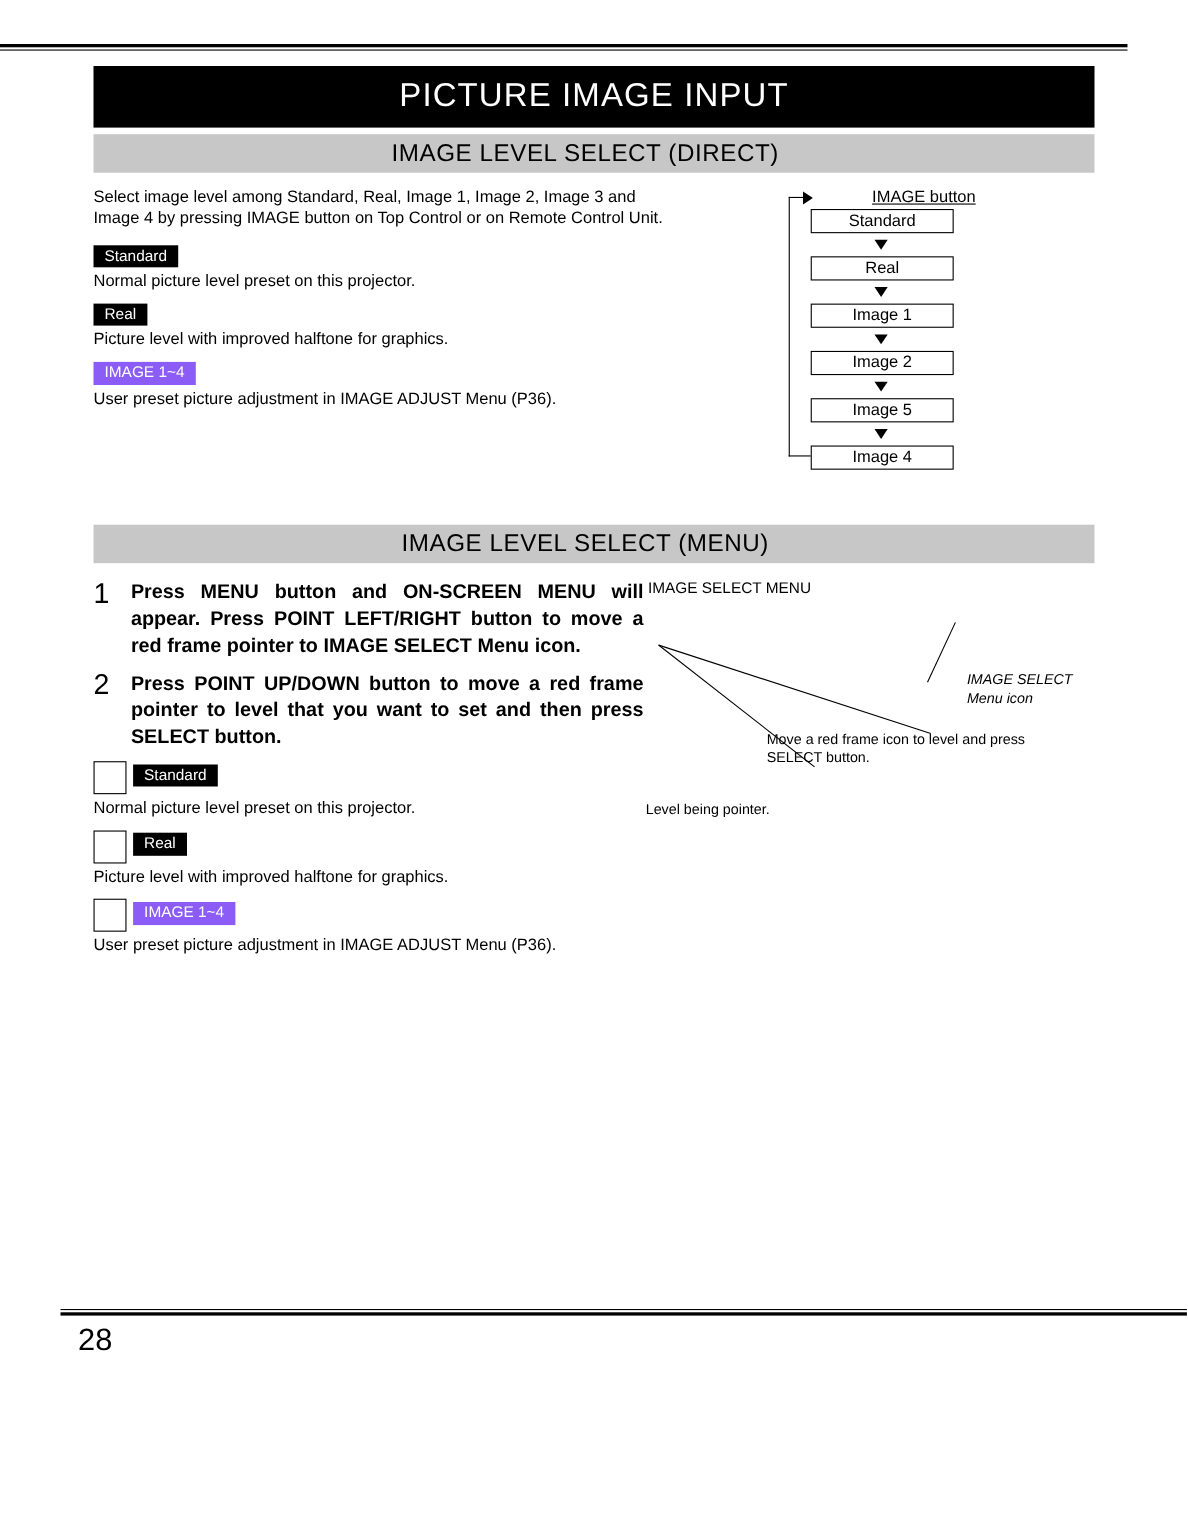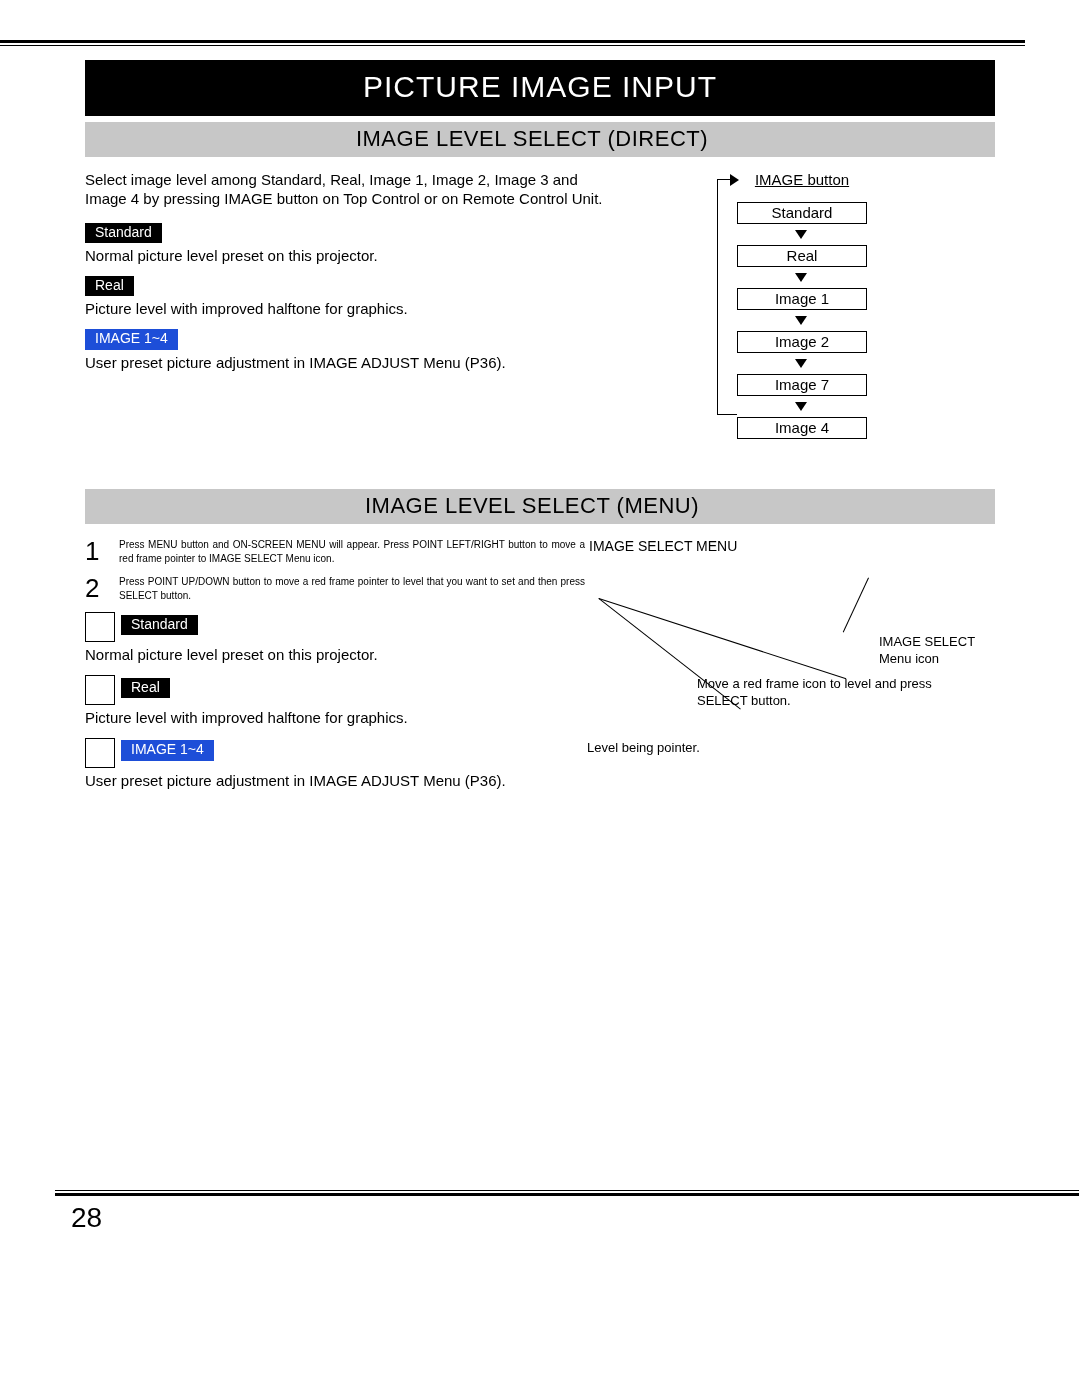--- a/index.html
+++ b/index.html
@@ -65,33 +65,33 @@
   .pill {
     display: inline-block;
     background: #000;
     color: #fff;
     font-size: 14px;
     padding: 1px 10px 2px 10px;
     margin-bottom: 4px;
   }
   .pill-square {
     display: inline-block;
-    background: #1d4ed8;
+    background: #8b5cf6;
     color: #fff;
     font-size: 14px;
     padding: 1px 10px 2px 10px;
     margin-bottom: 4px;
   }
   .pill-row { margin-bottom: 10px; }
   .pill-row .desc2 { font-size: 15px; }
   .flow-title {
     font-size: 15px;
     text-decoration: underline;
-    text-align: center;
-    margin-bottom: 14px;
+    text-align: right;
+    margin-bottom: 2px;
   }
   .flow {
     width: 170px;
     margin: 0 auto;
     position: relative;
   }
   .flow-box {
     border: 1px solid #000;
     text-align: center;
     font-size: 15px;
@@ -121,21 +121,21 @@
     position: absolute;
     top: -6px; left: 12px;
     width: 0; height: 0;
     border-top: 6px solid transparent;
     border-bottom: 6px solid transparent;
     border-left: 9px solid #000;
   }
   
   .step { display: flex; gap: 12px; margin-bottom: 10px; }
   .step-num { font-size: 26px; font-weight: 400; width: 22px; line-height: 1; }
-  .step-text { font-size: 10px; line-height: 1.35; flex: 1; text-align: justify; }
+  .step-text { font-size: 18px; line-height: 1.35; flex: 1; text-align: justify; font-weight: bold; }
   .menu-right { position: relative; height: 240px; }
   .menu-right .title2 { font-size: 14px; margin-bottom: 24px; }
   .callout { font-size: 13px; line-height: 1.3; position: absolute; }
   .callout-line { position: absolute; border-top: 1px solid #000; transform-origin: 0 0; }
   .icon-box {
     width: 30px; height: 30px;
     border: 1px solid #000;
     display: inline-block;
     vertical-align: middle;
     margin-right: 6px;
@@ -195,21 +195,21 @@
               <div class="arrow-right"></div>
             </div>
           <div class="flow-box">Standard</div>
           <div class="arrow-down"></div>
           <div class="flow-box">Real</div>
           <div class="arrow-down"></div>
           <div class="flow-box">Image 1</div>
           <div class="arrow-down"></div>
           <div class="flow-box">Image 2</div>
           <div class="arrow-down"></div>
-          <div class="flow-box">Image 7</div>
+          <div class="flow-box">Image 5</div>
           <div class="arrow-down"></div>
           <div class="flow-box">Image 4</div>
         </div>
       </div>
     </div>
   </div>
 
   <div class="gray-banner" style="margin-top:50px;">IMAGE LEVEL SELECT (MENU)</div>
 
   <div class="content-area">
@@ -247,21 +247,21 @@
         </div>
       </div>
 
       <div class="right-col menu-right">
         <div class="title2">IMAGE SELECT MENU</div>
 
         <div class="callout-line" style="left:10px; top:60px; width:260px; transform:rotate(18deg);"></div>
         <div class="callout-line" style="left:10px; top:60px; width:180px; transform:rotate(38deg);"></div>
         <div class="callout-line" style="left:280px; top:40px; width:60px; transform:rotate(115deg);"></div>
 
-        <div class="callout" style="left:290px; top:96px; width:130px; white-space:pre-line;">IMAGE SELECT
+        <div class="callout" style="left:290px; top:84px; width:130px; white-space:pre-line;font-style:italic;">IMAGE SELECT
 Menu icon</div>
         <div class="callout" style="left:108px; top:138px; width:260px;">Move a red frame icon to level and press SELECT button.</div>
         <div class="callout" style="left:-2px; top:202px; width:200px;">Level being pointer.</div>
       </div>
     </div>
   </div>
 
   <div class="bottom-rule"></div>
   <div class="page-num">28</div>
 </div>

